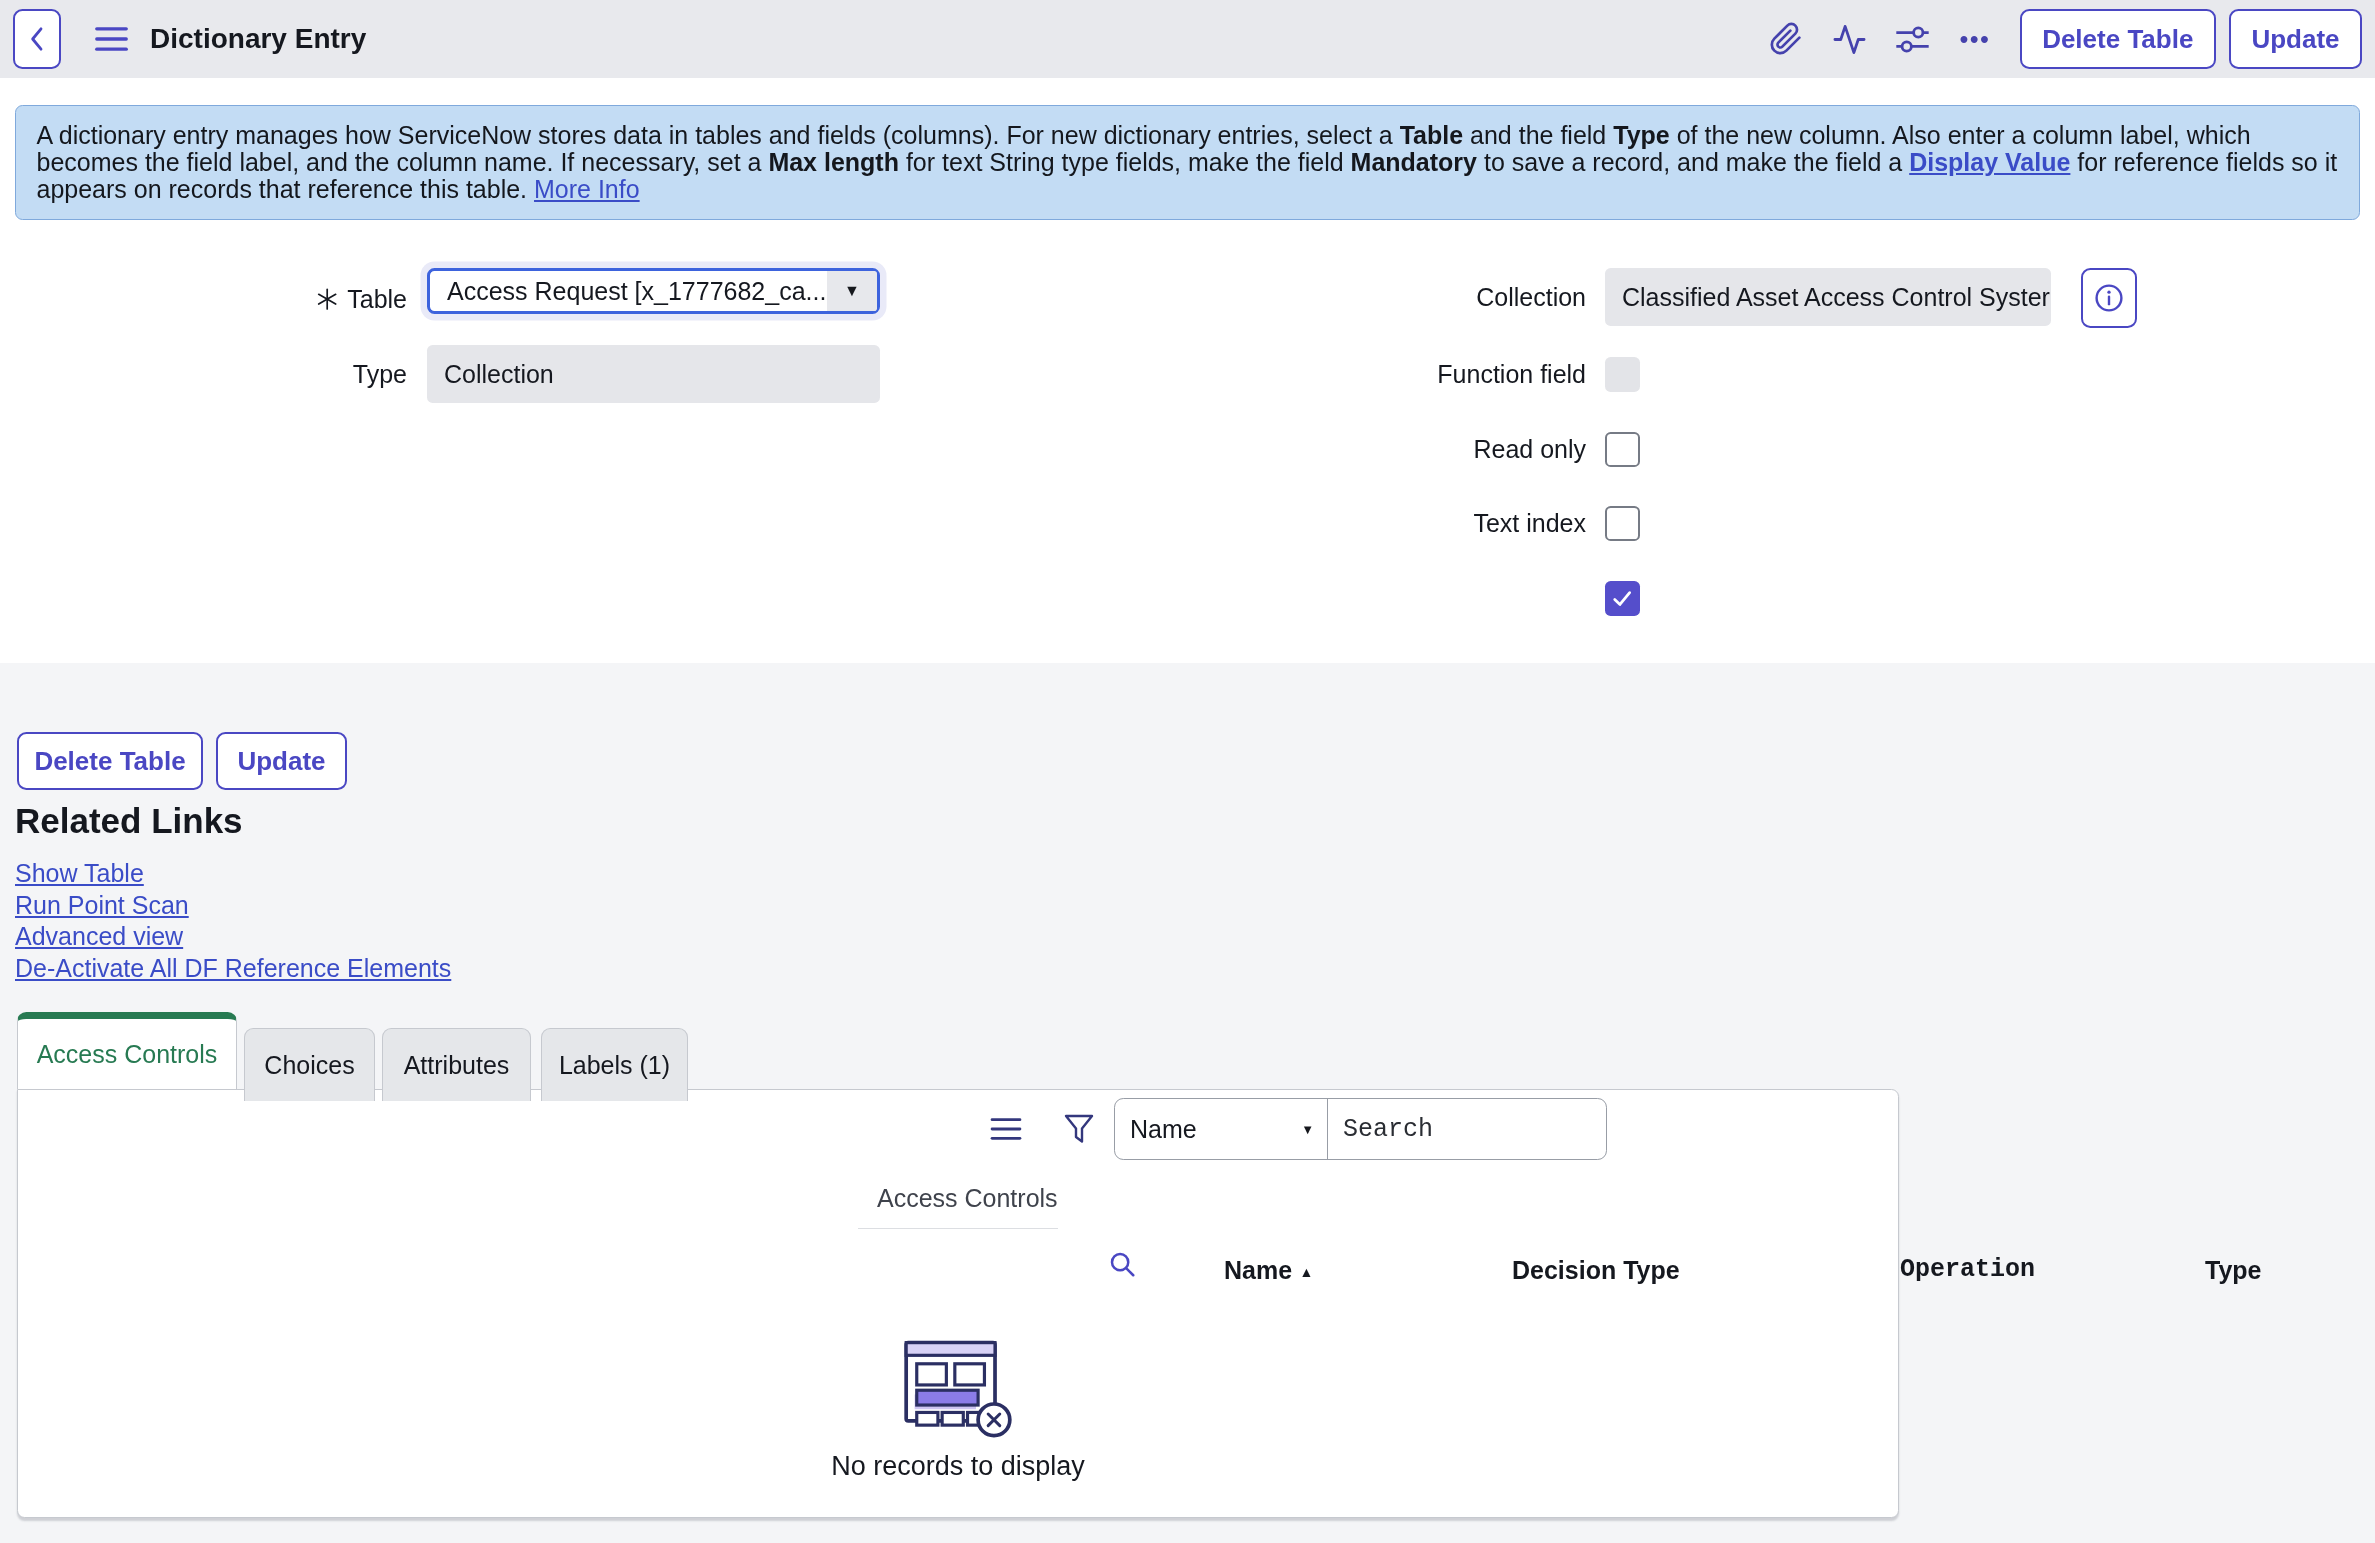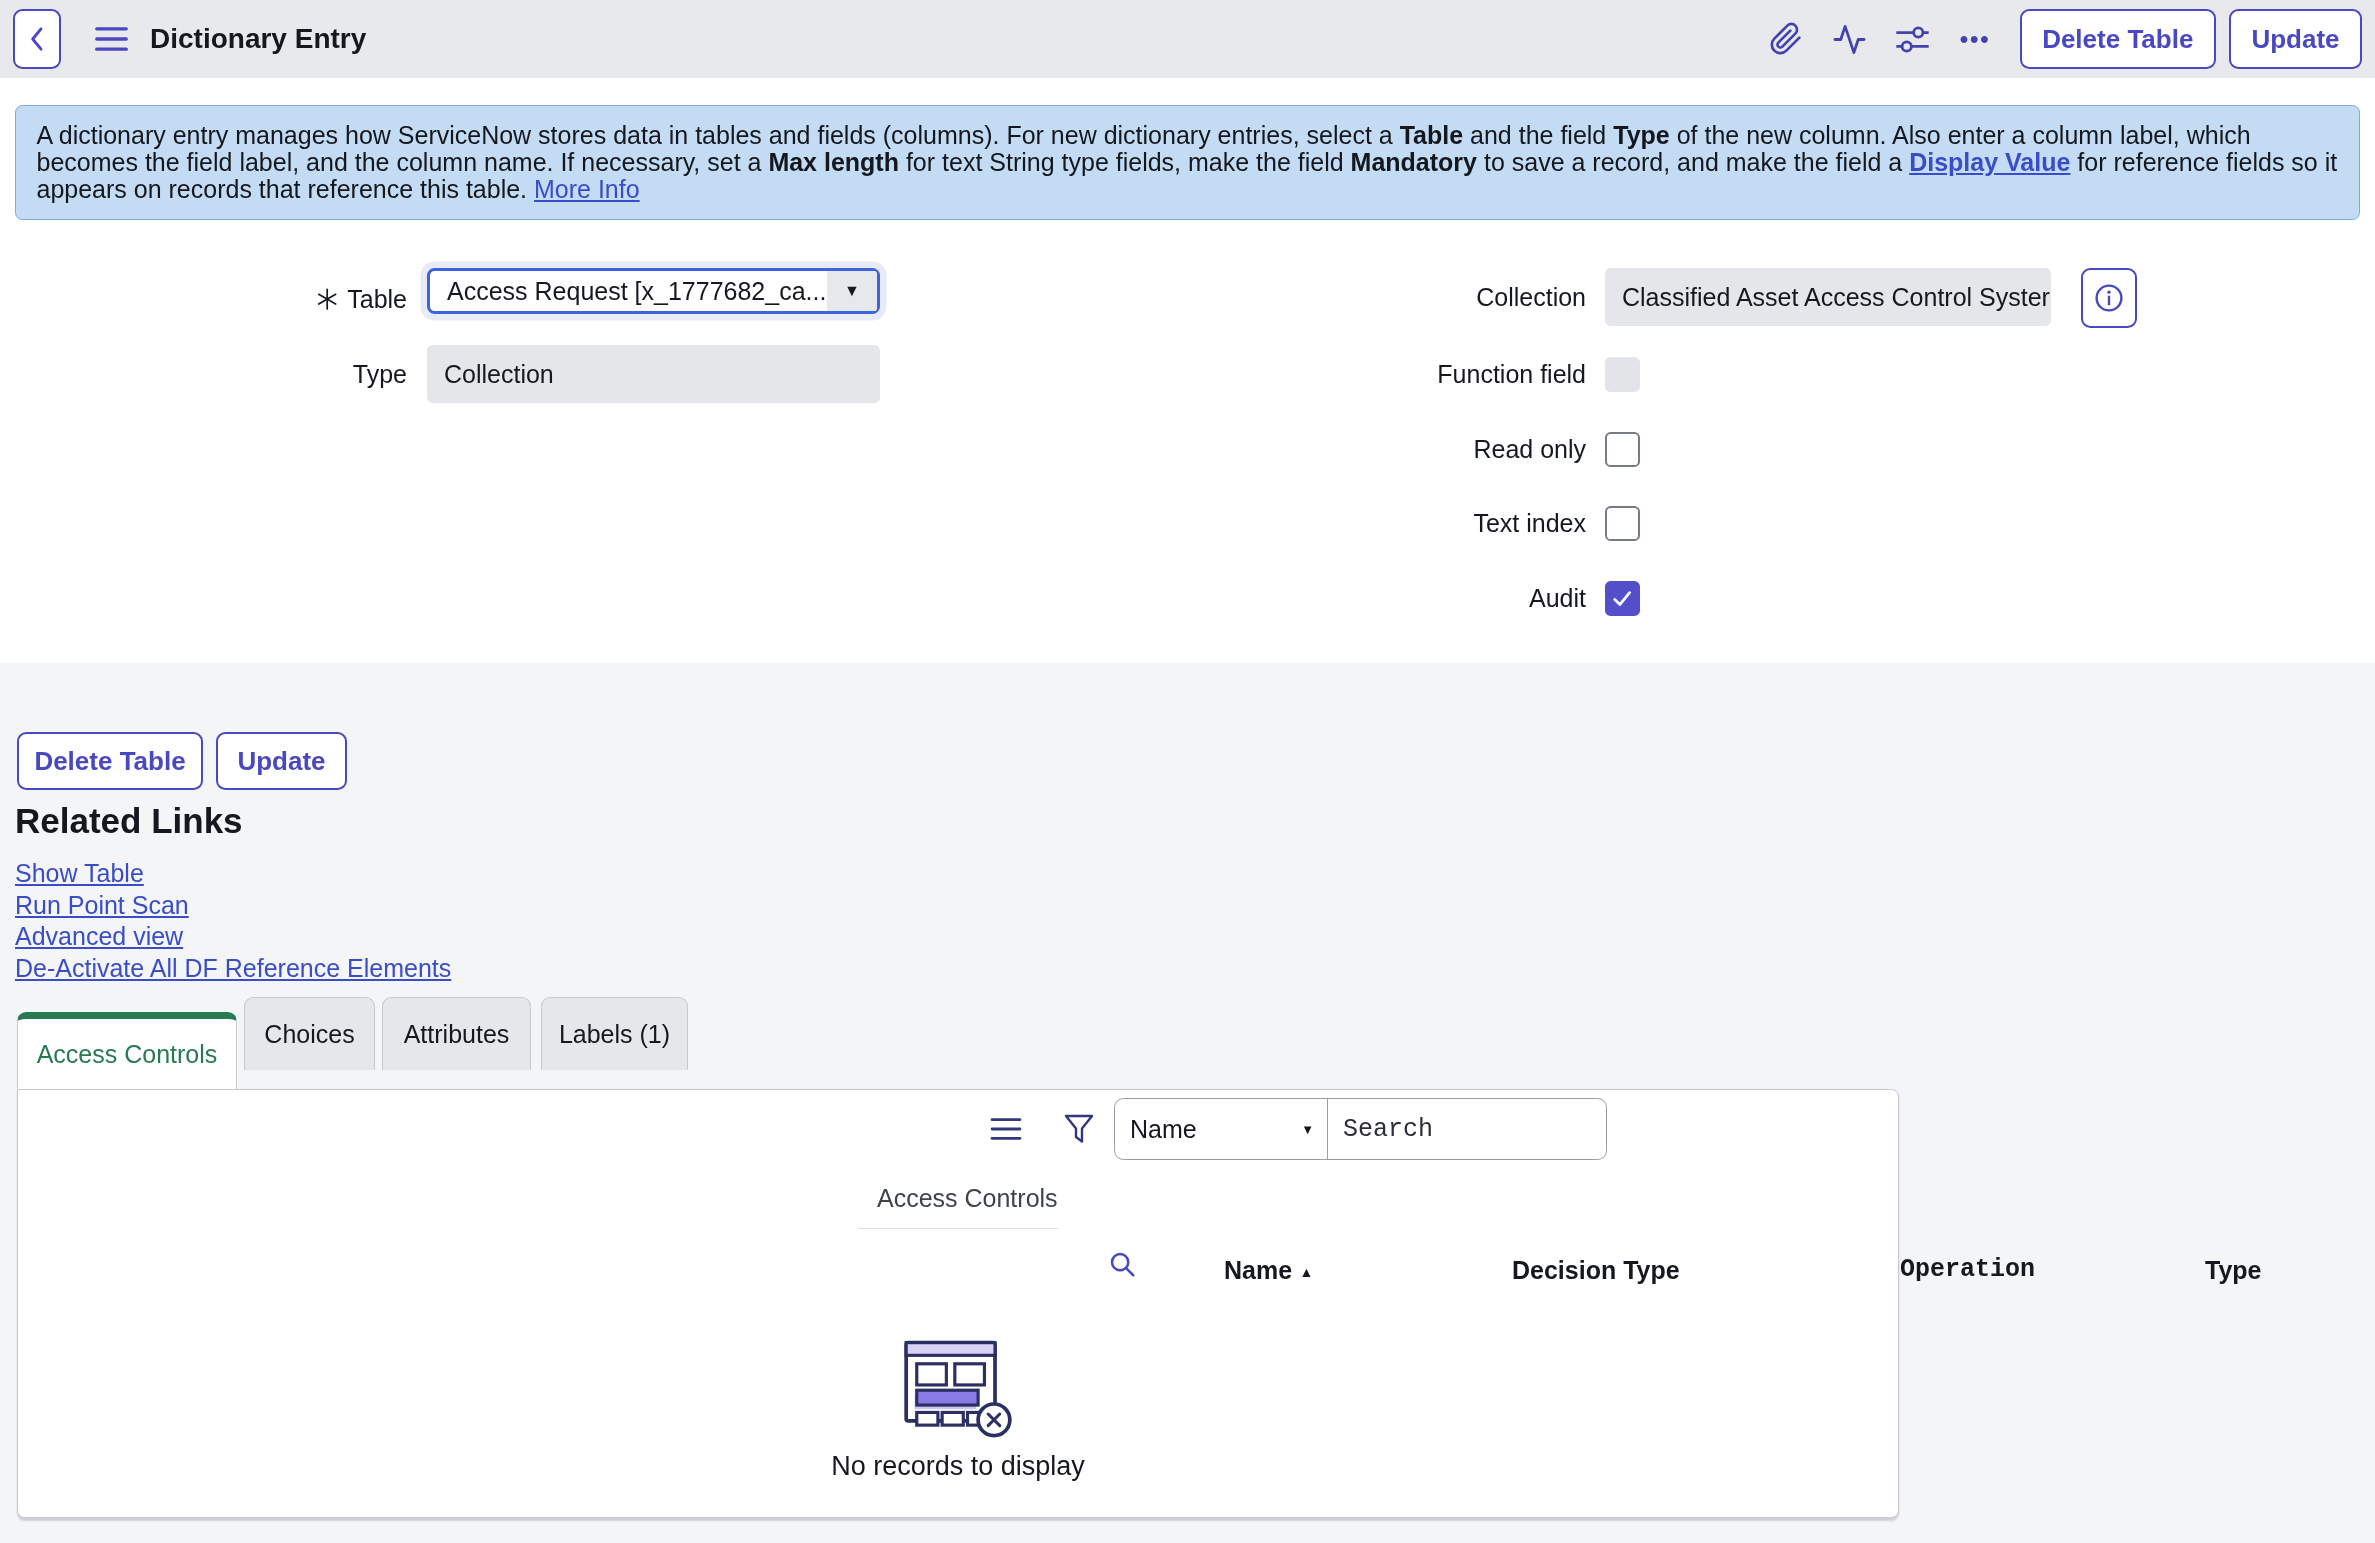--- a/index.html
+++ b/index.html
@@ -94,21 +94,21 @@
   .rl-links a {
     display:table; font-size:25px; line-height:25px; margin-bottom:6.5px;
     color:#3a4cc7; text-decoration:underline; cursor:pointer;
   }
 
   
   .tab {
     position:absolute; display:flex; align-items:center; justify-content:center;
     font-size:25px; border-radius:9.3px 9.3px 0 0; cursor:pointer; z-index:2;
   }
-  .tab.inactive { top:334px; height:73px; background:#e5e7ea; border:1.9px solid #c6c9cf; border-bottom:none; color:#15181f; }
+  .tab.inactive { top:365px; height:73px; background:#e5e7ea; border:1.9px solid #c6c9cf; border-bottom:none; color:#15181f; }
   .tab.active   { top:349px; height:77px; background:#fff; border:1.9px solid #c6c9cf; border-bottom:none;
                   border-top:7.5px solid #277a52; color:#277a52; }
   .tab0 { left:17px;  width:220px; }
   .tab1 { left:244px; width:131px; }
   .tab2 { left:382px; width:149px; }
   .tab3 { left:541px; width:147px; }
 
   
   .listbox {
     position:absolute; left:17px; top:426px; width:1882px; height:429px;
@@ -231,21 +231,20 @@
 
   <div class="cb-label" style="top:356px">Function field</div>
   <div class="cb disabled" style="top:357px"></div>
 
   <div class="cb-label" style="top:431px">Read only</div>
   <div class="cb unchecked" style="top:432px"></div>
 
   <div class="cb-label" style="top:505px">Text index</div>
   <div class="cb unchecked" style="top:506px"></div>
 
-  <div class="cb-label" style="top:580px">Audit</div>
   <div class="cb checked" style="top:581px">
     <svg width="22.4" height="20.5" viewBox="0 0 18 16" fill="none">
         <polyline points="3,9 7.2,13 15,3.5" stroke="#ffffff" stroke-width="2.2" stroke-linecap="round" stroke-linejoin="round"></polyline>
       </svg>
   </div>
 
   <div class="lower">
     <button class="lbtn lbtn-delete">Delete Table</button>
     <button class="lbtn lbtn-update">Update</button>
 

